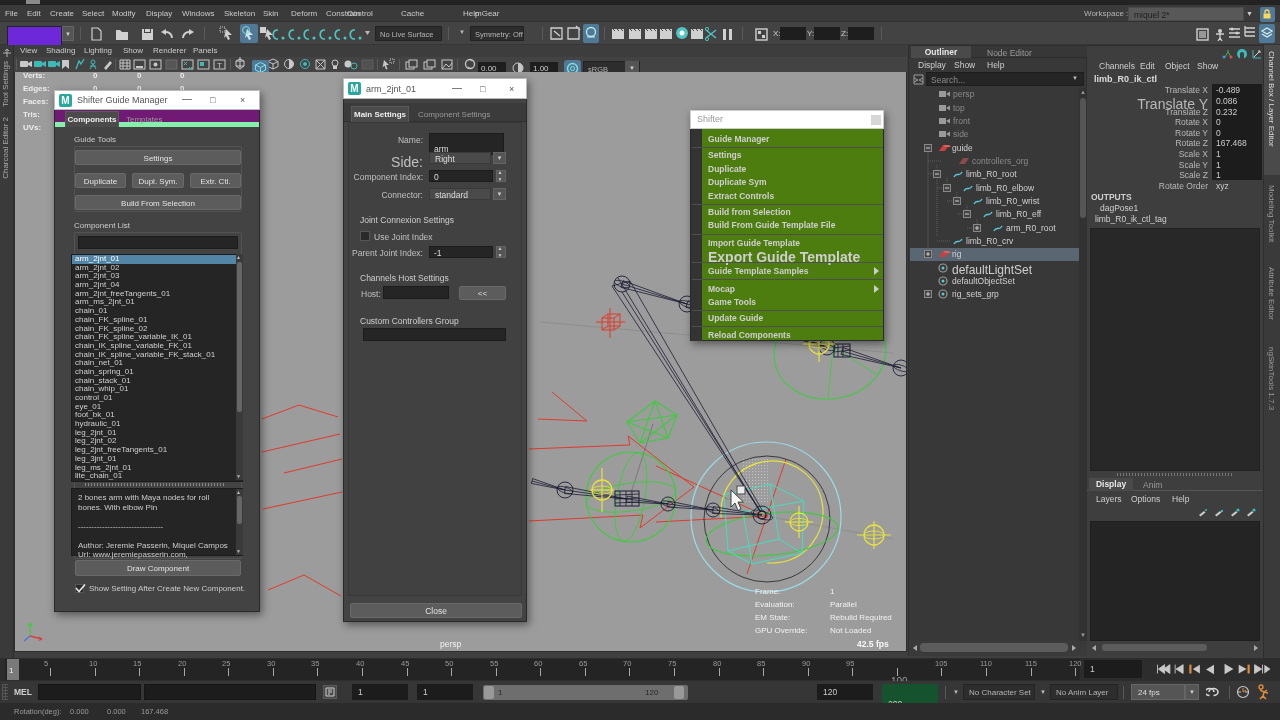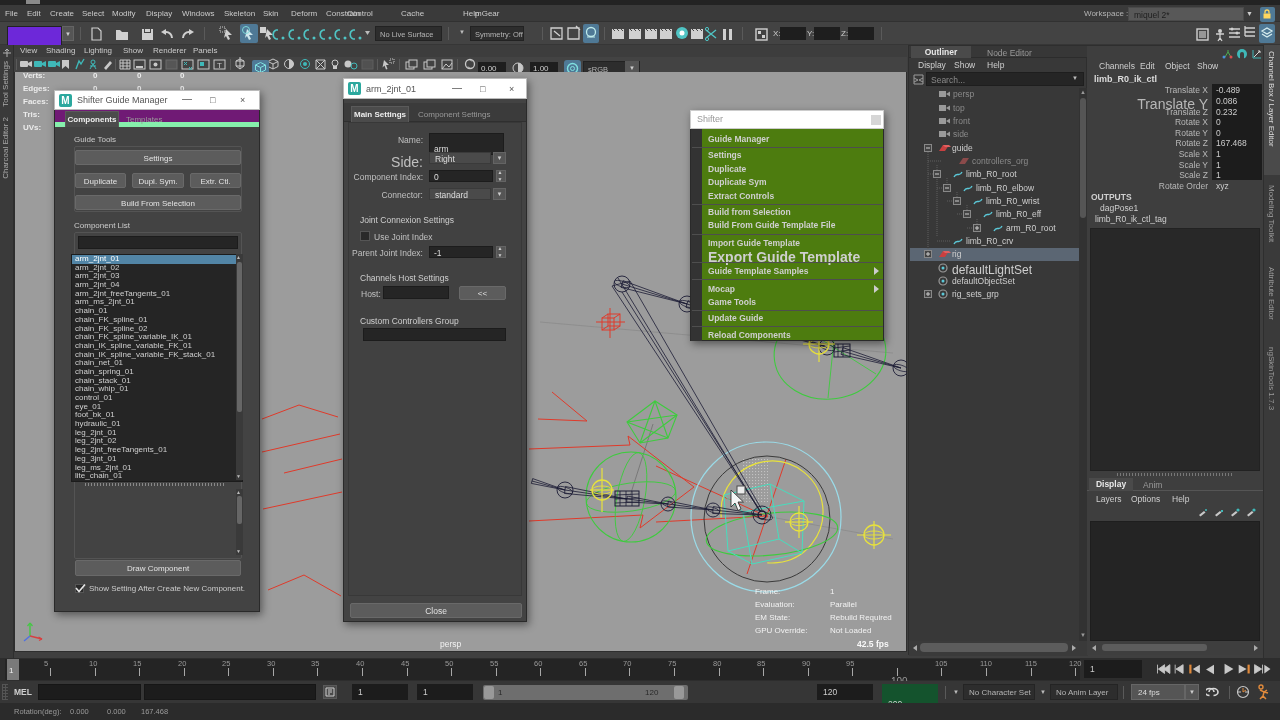--- a/index.html
+++ b/index.html
@@ -730,20 +730,23 @@
         <div style="height:8.7px;font-size:8px;color:#d0d0d0;padding-left:3px;line-height:8.7px;white-space:nowrap;">leg_3jnt_01</div>
         <div style="height:8.7px;font-size:8px;color:#d0d0d0;padding-left:3px;line-height:8.7px;white-space:nowrap;">leg_ms_2jnt_01</div>
         <div style="height:8.7px;font-size:8px;color:#d0d0d0;padding-left:3px;line-height:8.7px;white-space:nowrap;">lite_chain_01</div>
   </div>
   <div class="abs" style="left:181px;top:163px;width:7px;height:226px;background:#3a3a3a;">
     <span class="abs" style="left:0px;top:0px;font-size:5px;color:#bbb;">▲</span>
     <div class="abs" style="left:1px;top:8px;width:5px;height:150px;background:#666;border-radius:2px;"></div>
     <span class="abs" style="left:0px;top:219px;font-size:5px;color:#bbb;">▼</span>
   </div>
   <div class="abs" style="left:30px;top:392px;width:140px;height:3px;background:repeating-linear-gradient(90deg,#888 0 1px,transparent 1px 3px);"></div>
+  <div class="abs" style="left:16px;top:397px;width:172px;height:68px;background:#252525;border:1px solid #1c1c1c;color:#ccc;font-size:8px;line-height:9.5px;padding:4px 0 0 6px;">
+    2 bones arm with Maya nodes for roll<br>bones. With elbow Pin<br><br>--------------------------------<br><br>Author: Jeremie Passerin, Miquel Campos<br>Url: www.jeremiepasserin.com,
+  </div>
   <div class="abs" style="left:181px;top:398px;width:7px;height:66px;background:#3a3a3a;">
     <span class="abs" style="left:0px;top:0px;font-size:5px;color:#bbb;">▲</span>
     <div class="abs" style="left:1px;top:7px;width:5px;height:28px;background:#666;border-radius:2px;"></div>
     <span class="abs" style="left:0px;top:59px;font-size:5px;color:#bbb;">▼</span>
   </div>
   <div class="abs btn" style="left:20px;top:469px;width:166px;height:16px;font-size:8px;line-height:16px;">Draw Component</div>
   <div class="abs" style="left:20px;top:493px;width:9px;height:9px;background:#2a2a2a;border:1px solid #555;"></div>
   <svg class="abs" style="left:19px;top:491px;" width="12" height="12">
         <path d="M2 6 l3 3.5 6 -7" fill="none" stroke="#e8e8e8" stroke-width="1.6"></path>
       </svg>

